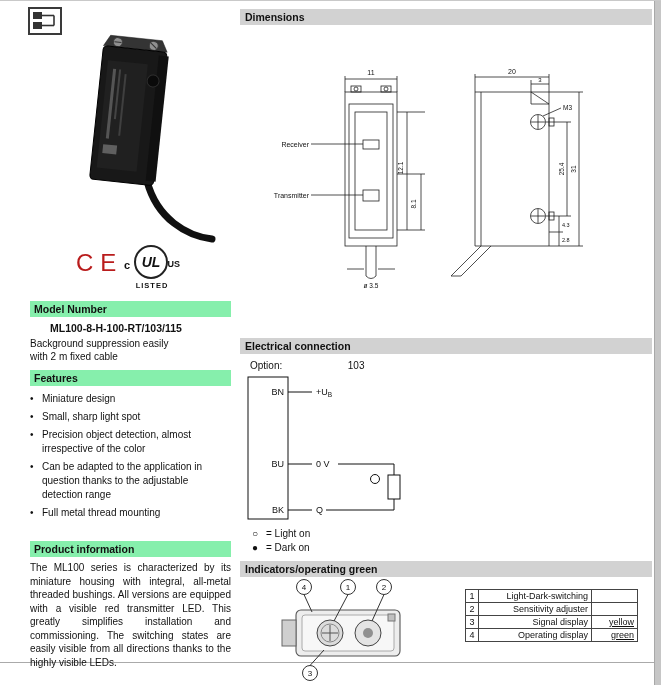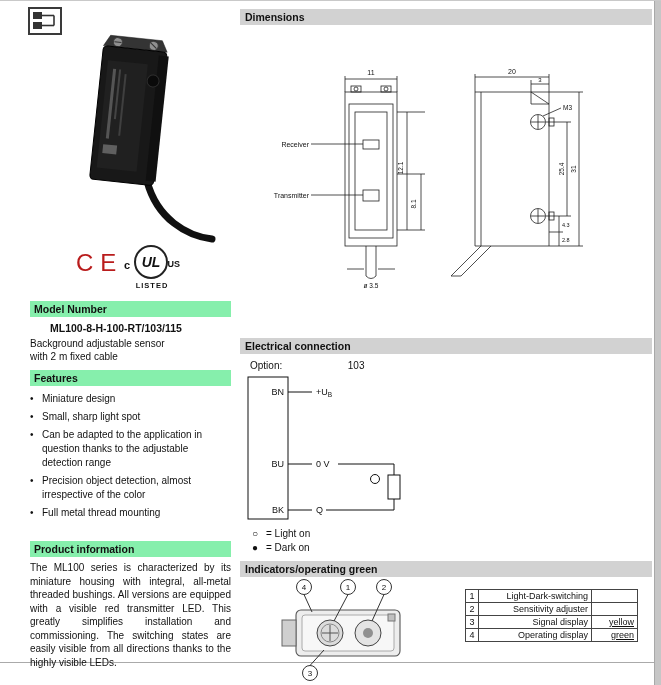--- a/index.html
+++ b/index.html
@@ -122,40 +122,40 @@
     <span class="ul-c">c</span>
     <div class="ul-circle">
       <span class="ul-letters">UL</span>
     </div>
     <span class="ul-us">US</span>
     <div class="ul-listed">LISTED</div>
   </div>
 
   <div class="section-header" id="hdr-model">Model Number</div>
   <div class="model-number">ML100-8-H-100-RT/103/115</div>
-  <div class="model-desc1">Background adjustable sensor</div>
+  <div class="model-desc1">Background suppression easily</div>
   <div class="model-desc2">with 2 m fixed cable</div>
 
   <div class="section-header" id="hdr-features">Features</div>
   <div class="features-list">
     <div class="feature-item">
       <span class="bullet"></span>
       <span class="ftext">Miniature design</span>
     </div>
     <div class="feature-item">
       <span class="bullet"></span>
       <span class="ftext">Small, sharp light spot</span>
     </div>
     <div class="feature-item">
       <span class="bullet"></span>
+      <span class="ftext">Precision object detection, almost irrespective of the color</span>
+    </div>
+    <div class="feature-item">
+      <span class="bullet"></span>
       <span class="ftext">Can be adapted to the application in question thanks to the adjustable detection range</span>
-    </div>
-    <div class="feature-item">
-      <span class="bullet"></span>
-      <span class="ftext">Precision object detection, almost irrespective of the color</span>
     </div>
     <div class="feature-item">
       <span class="bullet"></span>
       <span class="ftext">Full metal thread mounting</span>
     </div>
   </div>
 
   <div class="section-header" id="hdr-prodinfo">Product information</div>
   <div class="prod-info-text">The ML100 series is characterized by its miniature housing with integral, all-metal threaded bushings. All versions are equipped with a visible red transmitter LED. This greatly simplifies installation and commissioning. The switching states are easily visible from all directions thanks to the highly visible LEDs.</div>
 

